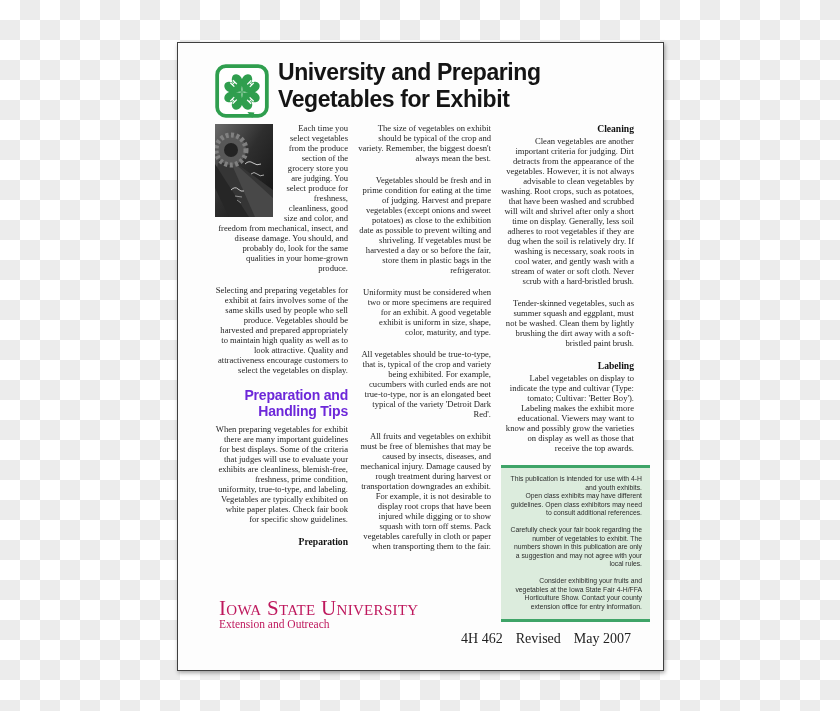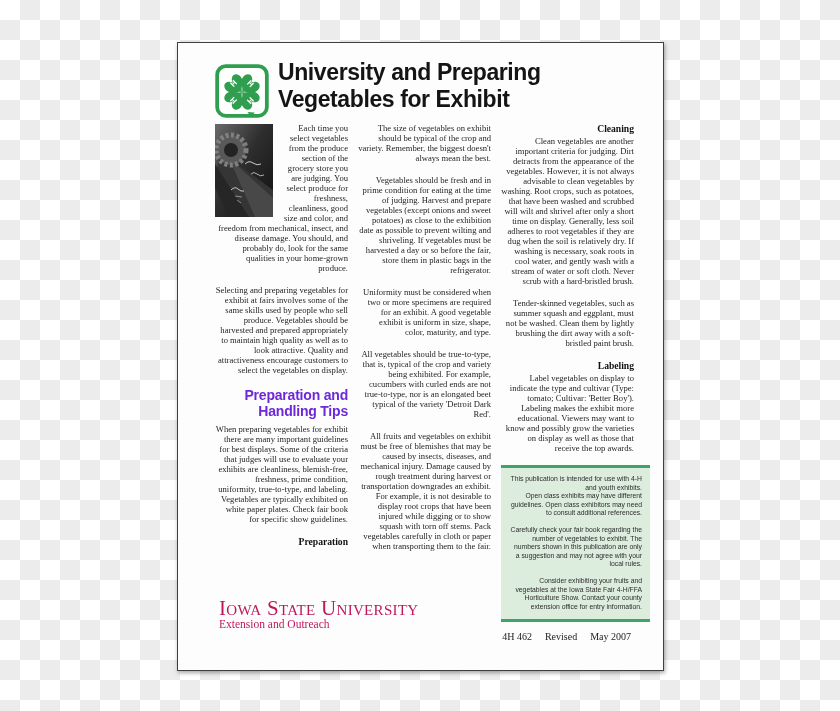--- a/index.html
+++ b/index.html
@@ -46,21 +46,21 @@
   .notice-box p.tight{margin:0;}
   .notice-box p:last-child{margin:0;}
   .footer-brand{position:absolute;left:41px;top:555px;color:#be185d;}
   .isu{
     font-family:"Liberation Serif", serif;font-variant:small-caps;
     font-size:21px;line-height:20px;letter-spacing:0.3px;
   }
   .ext{font-family:"Liberation Serif", serif;font-size:11.5px;line-height:12px;}
   .pub-line{
     position:absolute;top:588px;right:32px;display:flex;gap:13px;
-    font-family:"Liberation Serif", serif;font-size:10px;color:#222;
+    font-family:"Liberation Serif", serif;font-size:14px;color:#222;
   }
 </style>
 </head>
 <body>
 
 <div class="page">
 
   <svg class="logo" viewBox="0 0 100 104">
     <rect x="4" y="5" width="92" height="92" rx="16" fill="#ffffff" stroke="#2f9e4e" stroke-width="7"></rect>
     <g>

